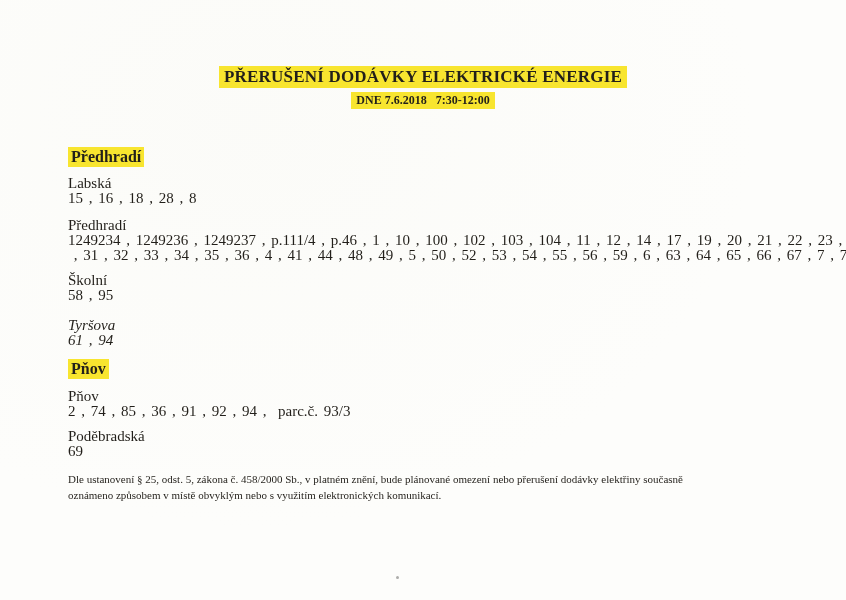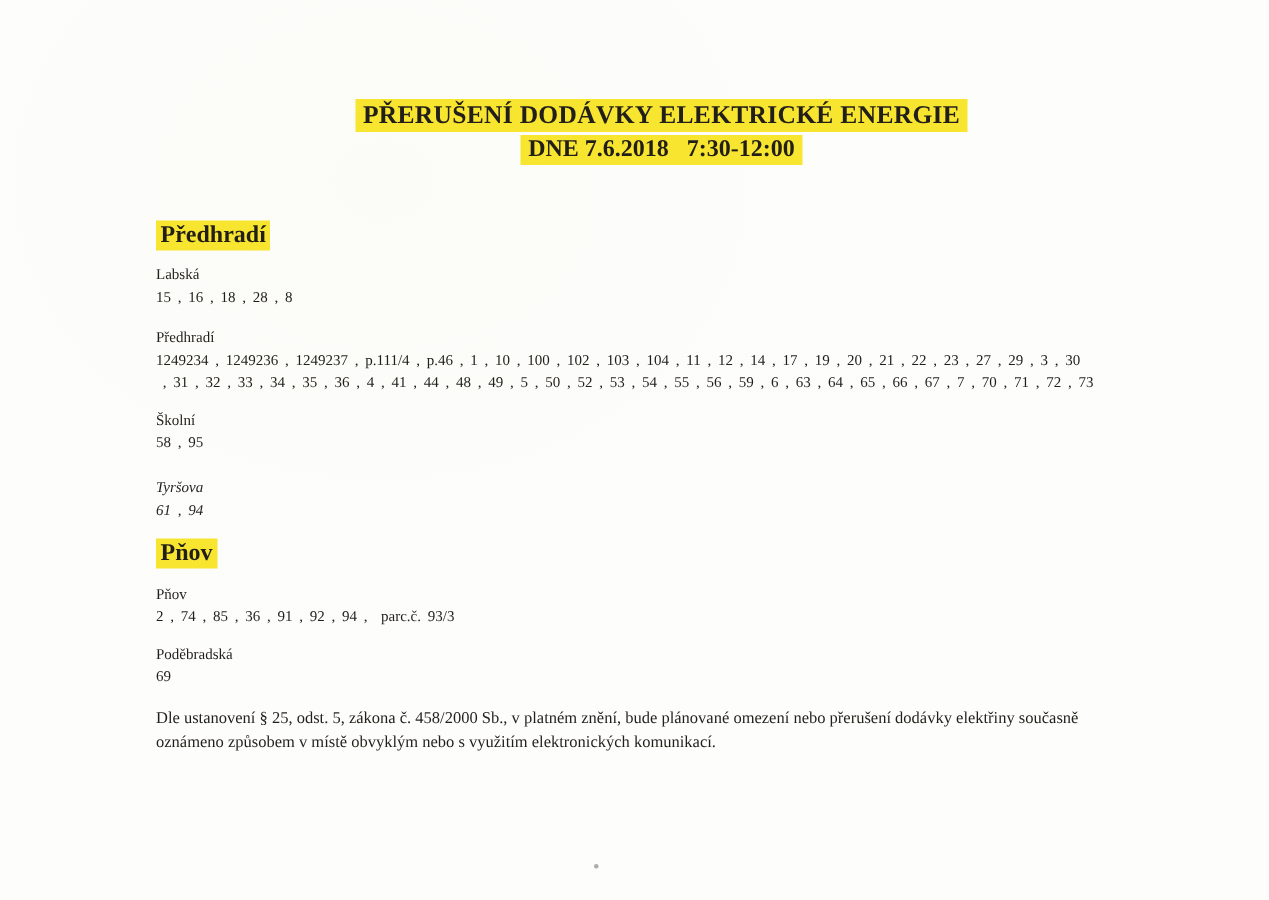--- a/index.html
+++ b/index.html
@@ -14,60 +14,59 @@
     font-family: "Liberation Serif", serif;
     color: var(--text);
     overflow: hidden;
   }
   .page {
     position: relative;
     width: 846px; height: 600px;
     background:
       radial-gradient(ellipse at 30% 20%, rgba(250,250,246,0.6), rgba(0,0,0,0) 60%),
       var(--paper);
-    padding-left: 36px;
   }
   .title-block {
     padding-top: 66px;
     text-align: center;
     line-height: 22px;
   }
   .hl {
     background: var(--highlight);
   }
   .title-line1 {
     font-size: 17px;
     font-weight: bold;
     letter-spacing: 0.2px;
     padding: 1px 5px 2px 5px;
     white-space: pre;
   }
   .title-line2 {
-    font-size: 16px;
+    font-size: 12px;
     font-weight: bold;
     padding: 1px 5px 2px 5px;
     white-space: pre;
   }
   .content {
     padding-left: 68px;
     padding-right: 40px;
     margin-top: 36px;
   }
   .section-heading {
     margin-top: 11px;
     line-height: 19px;
   }
   .section-heading .hl {
     font-size: 16px;
     font-weight: bold;
     padding: 1px 3px 2px 3px;
   }
   .street {
     line-height: 15px;
-    font-size: 10px;
+    font-size: 15px;
   }
   .street-name { white-space: pre; }
   .street-numbers {
     white-space: pre;
     word-spacing: 2px;
   }
   .footer-par {
     margin-top: 12px;
     font-size: 11px;
     line-height: 16px;

